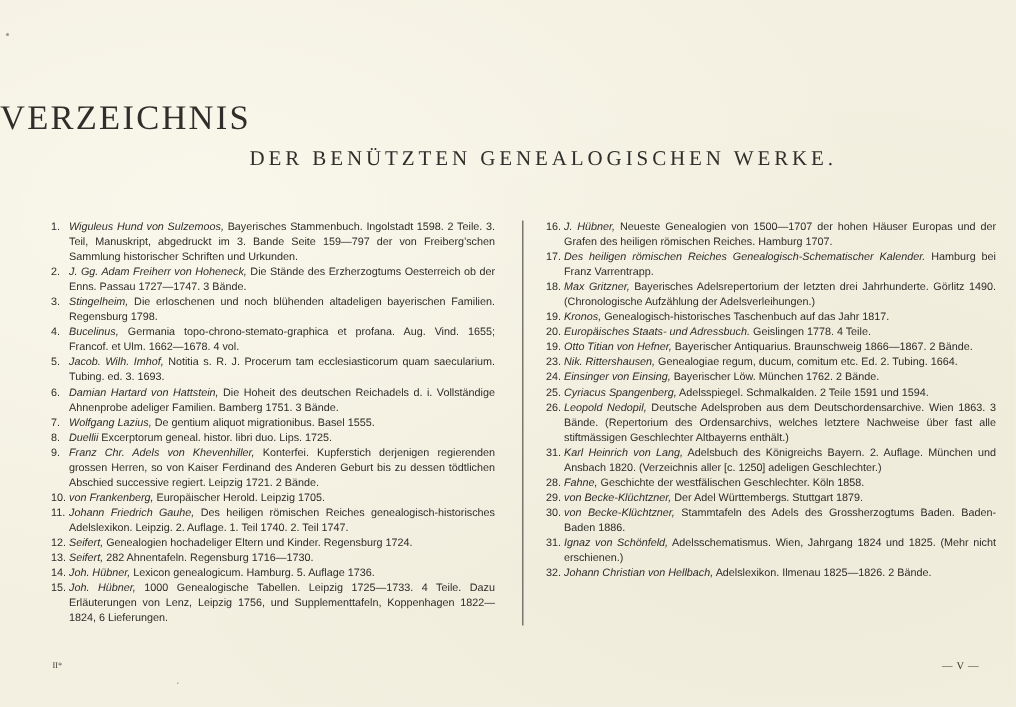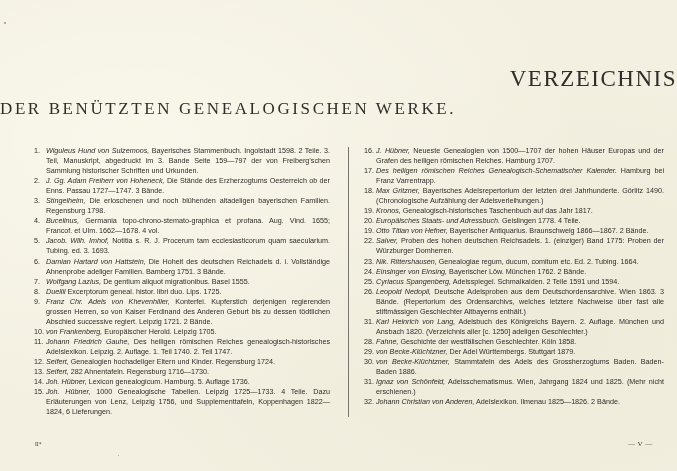--- a/index.html
+++ b/index.html
@@ -21,34 +21,34 @@
       background:
         radial-gradient(ellipse at 20% 30%, rgba(255,255,245,0.5), rgba(0,0,0,0) 60%),
         radial-gradient(ellipse at 80% 70%, rgba(230,225,205,0.35), rgba(0,0,0,0) 60%),
         #f3f0e1;
     }
     .title {
       position: absolute;
       top: 66px;
       left: 0;
       width: 677px;
-      text-align: right;
+      text-align: left;
       font-family: "Liberation Serif", "DejaVu Serif", serif;
       font-size: 23px;
       letter-spacing: 1.5px;
       color: #2f2e2a;
     }
     .subtitle {
       position: absolute;
       top: 99px;
       left: 0;
       width: 558px;
-      text-align: left;
+      text-align: right;
       font-family: "Liberation Serif", "DejaVu Serif", serif;
-      font-size: 17px;
+      font-size: 14px;
       letter-spacing: 2.6px;
       color: #2f2e2a;
     }
     .col {
       position: absolute;
       top: 146px;
       font-family: Liberation Sans, sans-serif;
       font-size: 7.2px;
       line-height: 10.05px;
       color: #2d2c28;
@@ -132,31 +132,30 @@
       <p class="entry"><span class="num">15.</span><span class="author">Joh. Hübner,</span><span class="text"> 1000 Genealogische Tabellen. Leipzig 1725—1733. 4 Teile. Dazu Erläuterungen von Lenz, Leipzig 1756, und Supplementtafeln, Koppenhagen 1822—1824, 6 Lieferungen.</span></p>
     </div>
   <div class="divider"></div>
   <div class="col col-right" id="right-col">
       <p class="entry"><span class="num">16.</span><span class="author">J. Hübner,</span><span class="text"> Neueste Genealogien von 1500—1707 der hohen Häuser Europas und der Grafen des heiligen römischen Reiches. Hamburg 1707.</span></p>
       <p class="entry"><span class="num">17.</span><span class="author">Des heiligen römischen Reiches Genealogisch-Schematischer Kalender.</span><span class="text"> Hamburg bei Franz Varrentrapp.</span></p>
       <p class="entry"><span class="num">18.</span><span class="author">Max Gritzner,</span><span class="text"> Bayerisches Adelsrepertorium der letzten drei Jahrhunderte. Görlitz 1490. (Chronologische Aufzählung der Adelsverleihungen.)</span></p>
       <p class="entry"><span class="num">19.</span><span class="author">Kronos,</span><span class="text"> Genealogisch-historisches Taschenbuch auf das Jahr 1817.</span></p>
       <p class="entry"><span class="num">20.</span><span class="author">Europäisches Staats- und Adressbuch.</span><span class="text"> Geislingen 1778. 4 Teile.</span></p>
       <p class="entry"><span class="num">19.</span><span class="author">Otto Titian von Hefner,</span><span class="text"> Bayerischer Antiquarius. Braunschweig 1866—1867. 2 Bände.</span></p>
-      <p class="entry"><span class="num">22.</span><span class="author">Salver,</span><span class="text"> Proben des hohen deutschen Reichsadels. 1. (einziger) Band 1775: Proben der Würzburger Domherren.</span></p>
       <p class="entry"><span class="num">23.</span><span class="author">Nik. Rittershausen,</span><span class="text"> Genealogiae regum, ducum, comitum etc. Ed. 2. Tubing. 1664.</span></p>
       <p class="entry"><span class="num">24.</span><span class="author">Einsinger von Einsing,</span><span class="text"> Bayerischer Löw. München 1762. 2 Bände.</span></p>
       <p class="entry"><span class="num">25.</span><span class="author">Cyriacus Spangenberg,</span><span class="text"> Adelsspiegel. Schmalkalden. 2 Teile 1591 und 1594.</span></p>
       <p class="entry"><span class="num">26.</span><span class="author">Leopold Nedopil,</span><span class="text"> Deutsche Adelsproben aus dem Deutschordensarchive. Wien 1863. 3 Bände. (Repertorium des Ordensarchivs, welches letztere Nachweise über fast alle stiftmässigen Geschlechter Altbayerns enthält.)</span></p>
       <p class="entry"><span class="num">31.</span><span class="author">Karl Heinrich von Lang,</span><span class="text"> Adelsbuch des Königreichs Bayern. 2. Auflage. München und Ansbach 1820. (Verzeichnis aller [c. 1250] adeligen Geschlechter.)</span></p>
       <p class="entry"><span class="num">28.</span><span class="author">Fahne,</span><span class="text"> Geschichte der westfälischen Geschlechter. Köln 1858.</span></p>
       <p class="entry"><span class="num">29.</span><span class="author">von Becke-Klüchtzner,</span><span class="text"> Der Adel Württembergs. Stuttgart 1879.</span></p>
       <p class="entry"><span class="num">30.</span><span class="author">von Becke-Klüchtzner,</span><span class="text"> Stammtafeln des Adels des Grossherzogtums Baden. Baden-Baden 1886.</span></p>
       <p class="entry"><span class="num">31.</span><span class="author">Ignaz von Schönfeld,</span><span class="text"> Adelsschematismus. Wien, Jahrgang 1824 und 1825. (Mehr nicht erschienen.)</span></p>
-      <p class="entry"><span class="num">32.</span><span class="author">Johann Christian von Anderen,</span><span class="text"> Adelslexikon. Ilmenau 1825—1826. 2 Bände.</span></p>
+      <p class="entry"><span class="num">32.</span><span class="author">Johann Christian von Hellbach,</span><span class="text"> Adelslexikon. Ilmenau 1825—1826. 2 Bände.</span></p>
     </div>
 
   <div class="footer-left">II*</div>
   <div class="footer-right">— V —</div>
 
   <div class="speck" style="left:4px;top:22px;width:2px;height:2px;"></div>
   <div class="speck" style="left:652px;top:300px;width:1px;height:2px;"></div>
   <div class="speck" style="left:118px;top:455px;width:1px;height:1px;"></div>
 </div>
 

